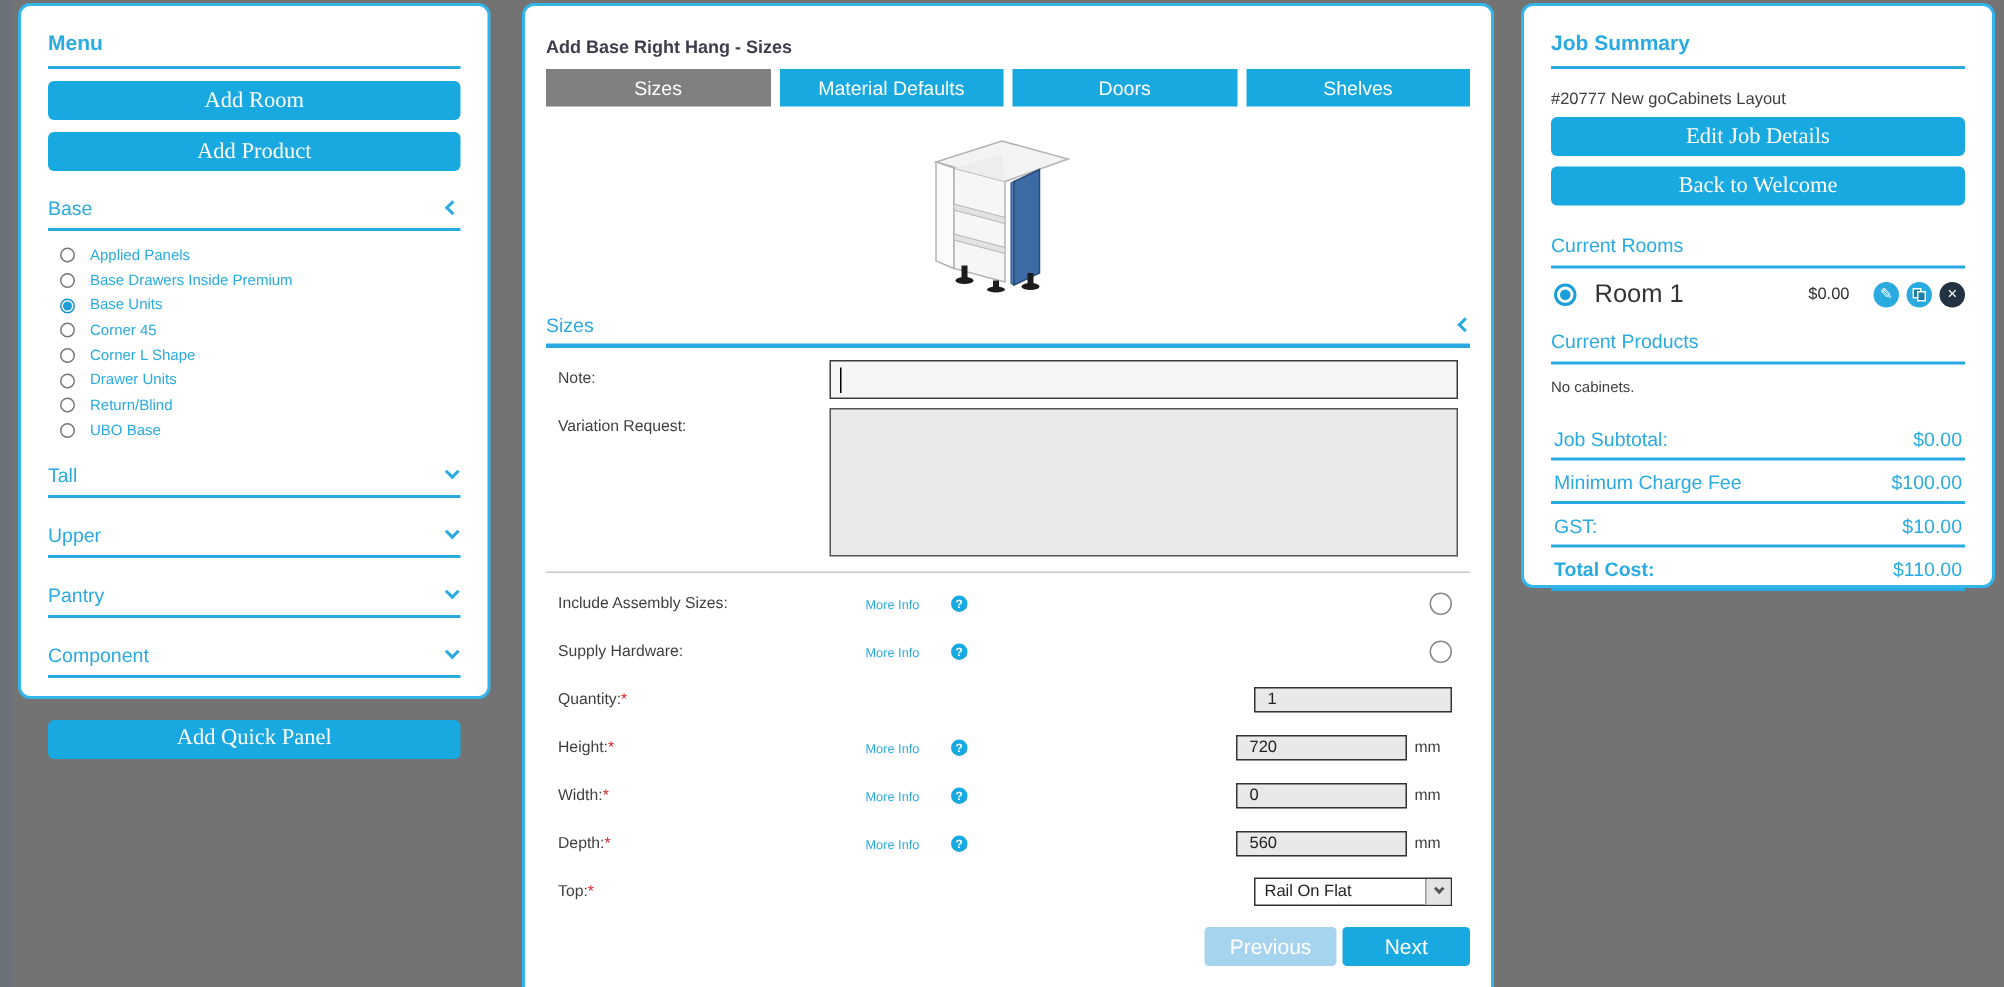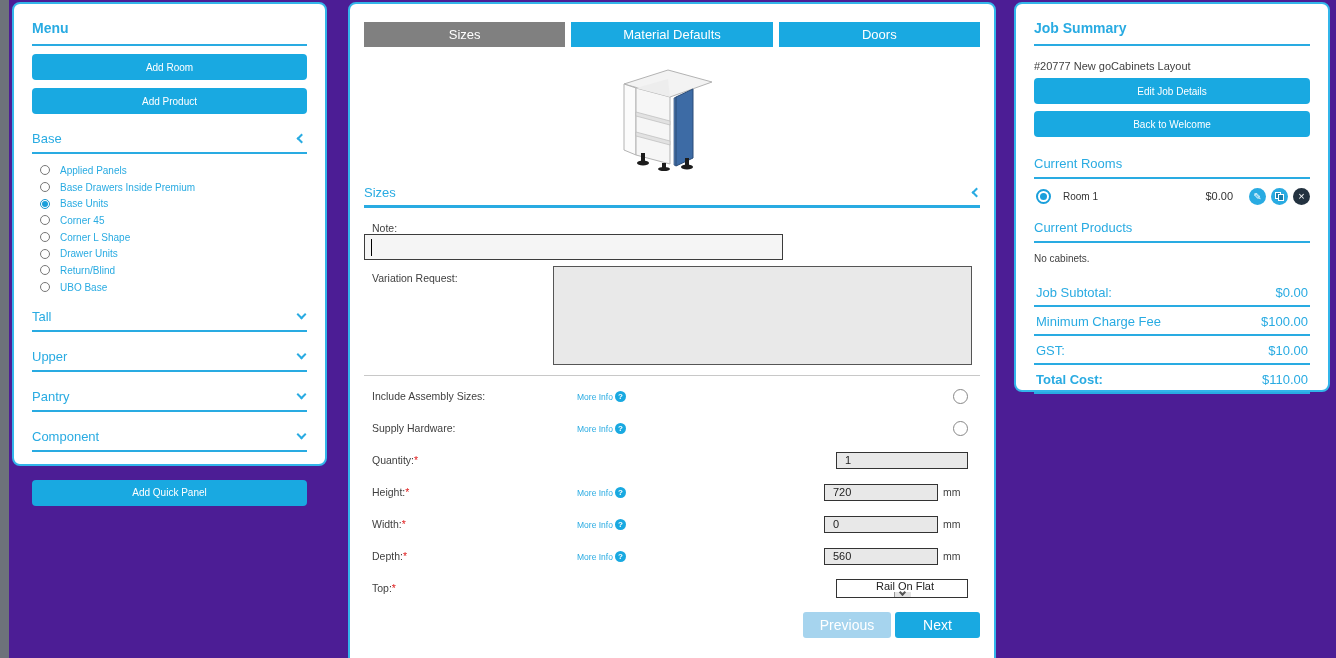--- a/index.html
+++ b/index.html
@@ -1,27 +1,27 @@
 <!DOCTYPE html>
 <html><head>
 <meta charset="utf-8">
 <style>
   * { margin:0; padding:0; box-sizing:border-box; }
   html,body { width:1336px; height:658px; }
   body { font-family:"Liberation Sans", sans-serif; }
-  .screen { position:relative; width:1336px; height:658px; background:#4c1d95; overflow:hidden; }
+  .screen { position:relative; width:1336px; height:658px; background:#737373; overflow:hidden; }
   .window-edge { position:absolute; left:0; top:0; width:9px; height:100%; background:#6d727a; }
   .panel { position:absolute; background:#ffffff; border:2px solid #33b5ea; border-radius:8px; }
   .panel-left   { left:12px;  top:2px; width:315px; height:464px; padding:12px 18px; }
   .panel-middle { left:348px; top:2px; width:648px; height:700px; padding:10px 14px; }
   .panel-right  { left:1014px;top:2px; width:316px; height:390px; padding:12px 18px; }
   .panel-title { font-size:14px; font-weight:bold; color:#29abe2; padding:4px 0 8px 0; border-bottom:2px solid #29abe2; }
 
   .btn { display:flex; align-items:center; justify-content:center; width:100%; height:26px;
-         background:#19a9e1; color:#ffffff; font-size:10px; border-radius:4px; cursor:pointer; }
+         background:#19a9e1; color:#ffffff; font-size:15px; border-radius:4px; cursor:pointer;font-family:Liberation Serif, serif; }
   .panel-left .btn { margin-top:8px; }
 
   .section-head { display:flex; align-items:center; justify-content:space-between;
                   border-bottom:2px solid #29abe2; padding:3px 2px 6px 0; margin-top:14px; }
   .section-label { font-size:13px; color:#29abe2; }
   .chev { width:7px; height:7px; border-left:2px solid #29abe2; border-bottom:2px solid #29abe2; display:inline-block; }
   .chev-left { transform:rotate(45deg); }
   .chev-down { transform:rotate(-45deg); margin-top:-3px; }
 
   .radio-list { padding:8px 0 4px 8px; }
@@ -37,61 +37,61 @@
   .crumb-path { color:#29abe2; margin-left:4px; cursor:pointer; }
   .page-heading { font-size:12px; font-weight:bold; color:#3d3d4d; margin-top:10px; }
   .tabs { display:flex; gap:6px; margin-top:8px; }
   .tab { flex:1; height:25px; display:flex; align-items:center; justify-content:center;
          background:#19a9e1; color:#fff; font-size:13px; cursor:pointer; }
   .tab.active { background:#808080; }
   .cabinet-wrap { height:118px; margin-top:12px; display:flex; justify-content:center; }
   .sizes-head { display:flex; align-items:center; justify-content:space-between; margin-top:8px;
                 border-bottom:3px solid #29abe2; padding-bottom:5px; }
   .form-area { position:relative; }
-  .note-row { display:flex; margin-top:8px;flex-direction:column; }
+  .note-row { display:flex; margin-top:8px; }
   .field-label { font-size:10.5px; color:#3f3f3f; }
   .label-col { width:189px; padding-left:8px; padding-top:6px; flex:none; }
   .note-input { width:419px; height:26px; background:#f5f5f5; border:1px solid #3c3c3c; position:relative; cursor:text; }
   .caret { position:absolute; left:6px; top:4px; width:1px; height:17px; background:#000; }
   .variation-row { display:flex; margin-top:6px; }
   .variation-box { width:419px; height:99px; background:#e9e9e9; border:1px solid #555; cursor:text; }
   .divider { border:none; border-top:1px solid #c8c8c8; margin:10px 0 0 0; }
 
   .frow { position:relative; height:32px; }
   .frows { margin-top:4px; }
   .frow .lbl { position:absolute; left:8px; top:10px; }
   .req { color:#e02020; }
-  .more-info { position:absolute; left:193px; top:11px; font-size:8.5px; color:#29abe2; cursor:pointer; display:flex; align-items:center; gap:2px;padding-left:20px; }
+  .more-info { position:absolute; left:193px; top:11px; font-size:8.5px; color:#29abe2; cursor:pointer; display:flex; align-items:center; gap:21px;padding-left:20px; }
   .help-bubble { width:11px; height:11px; border-radius:50%; background:#19a9e1; color:#fff; font-size:8px; font-weight:bold;
                  display:inline-flex; align-items:center; justify-content:center; }
   .ctl { position:absolute; right:12px; top:0; height:32px; display:flex; align-items:center; justify-content:flex-end; }
   .circle-opt { width:15px; height:15px; border:1px solid #888; border-radius:50%; background:#fff; cursor:pointer; }
   .num-input { height:17px; background:#e8e8e8; border:1px solid #333; font-size:11px; color:#222;
                display:flex; align-items:center; padding-left:8px; cursor:text; }
   .w-full { width:132px; }
   .w-mm { width:114px; }
   .mm { font-size:10.5px; color:#3f3f3f; width:30px; text-align:left; padding-left:5px; }
-  .select { width:132px; height:19px; background:#fff; border:1px solid #333; display:flex; align-items:center; cursor:pointer;flex-direction:column; }
+  .select { width:132px; height:19px; background:#fff; border:1px solid #333; display:flex; align-items:center; cursor:pointer; }
   .select-text { flex:1; font-size:11px; color:#222; padding-left:6px; }
   .select-btn { width:17px; height:17px; background:#e4e4e4; border-left:1px solid #999; display:flex; align-items:center; justify-content:center; }
   .select-btn .chev { width:5px; height:5px; border-color:#555; }
   .nav-buttons { display:flex; justify-content:flex-end; gap:4px; margin-top:8px; }
   .nav-btn { width:88px; height:26px; display:flex; align-items:center; justify-content:center;
              color:#fff; font-size:14px; border-radius:3px; cursor:pointer; }
   .nav-prev { background:#a6d4ee; }
   .nav-next { background:#19a9e1; width:85px; }
 
   
   .job-name { font-size:11px; color:#3f3f3f; margin-top:14px; margin-bottom:2px; }
   .sum-head { display:flex; align-items:center; justify-content:space-between;
               border-bottom:2px solid #29abe2; padding:3px 2px 6px 0; margin-top:16px; }
   .room-row { display:flex; align-items:center; height:34px; padding-left:2px; }
   .room-radio { width:15px; height:15px; border:2px solid #1a9fdb; border-radius:50%; position:relative; cursor:pointer; flex:none; }
   .room-radio::after { content:""; position:absolute; left:2px; top:2px; width:7px; height:7px; border-radius:50%; background:#1a9fdb; }
-  .room-name { font-size:10px; color:#333; margin-left:12px; }
+  .room-name { font-size:17px; color:#333; margin-left:12px; }
   .room-price { font-size:11px; color:#333; margin-left:auto; }
   .room-icons { display:flex; gap:5px; margin-left:16px; }
   .icn { width:17px; height:17px; border-radius:50%; display:flex; align-items:center; justify-content:center; cursor:pointer; }
   .icn-blue { background:#29abe2; color:#fff; font-size:10px; }
   .icn-dark { background:#233240; color:#fff; font-size:11px; }
   .copy-glyph { position:relative; width:9px; height:9px; }
   .copy-glyph span { position:absolute; width:6px; height:7px; border:1px solid #fff; background:#1b7fae; }
   .copy-glyph span:first-child { left:0; top:0; }
   .copy-glyph span:last-child { left:3px; top:2px; }
   .no-products { font-size:10px; color:#3f3f3f; margin-top:10px; }
@@ -164,25 +164,27 @@
     </div>
     <div class="section-head">
       <span class="section-label">Component</span>
       <span class="chev chev-down"></span>
     </div>
 
     <div class="btn" style="margin-top:28px;">Add Quick Panel</div>
   </div>
 
   <div class="panel panel-middle">
+    <div class="page-heading">Add Base Right Hang - Sizes</div>
 
     <div class="tabs">
       <div class="tab active">Sizes</div>
       <div class="tab">Material Defaults</div>
       <div class="tab">Doors</div>
+      <div class="tab">Shelves</div>
     </div>
 
     <div class="cabinet-wrap">
       <svg width="160" height="112" viewBox="0 0 160 112">
 
         <polygon points="32,25 76,11 120,23 78,38" fill="#f3f3f3" stroke="#b3b3b3" stroke-width="1"></polygon>
 
         <polygon points="32,25 44,29 44,96 32,91" fill="#fbfbfb" stroke="#b3b3b3" stroke-width="1"></polygon>
 
         <polygon points="44,29 78,38 78,105 44,96" fill="#f6f6f6" stroke="#b3b3b3" stroke-width="1"></polygon>

